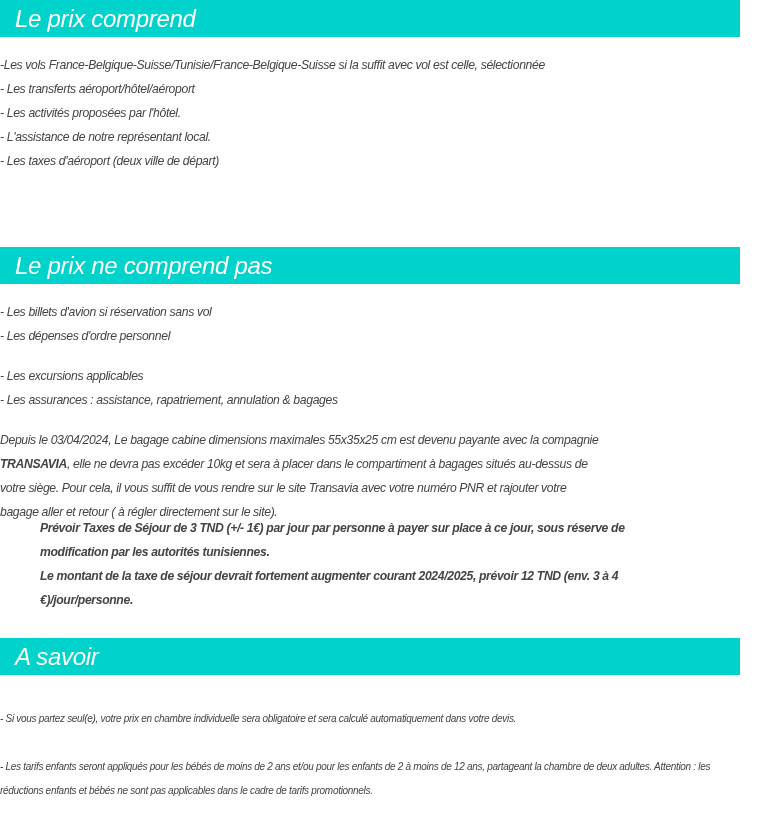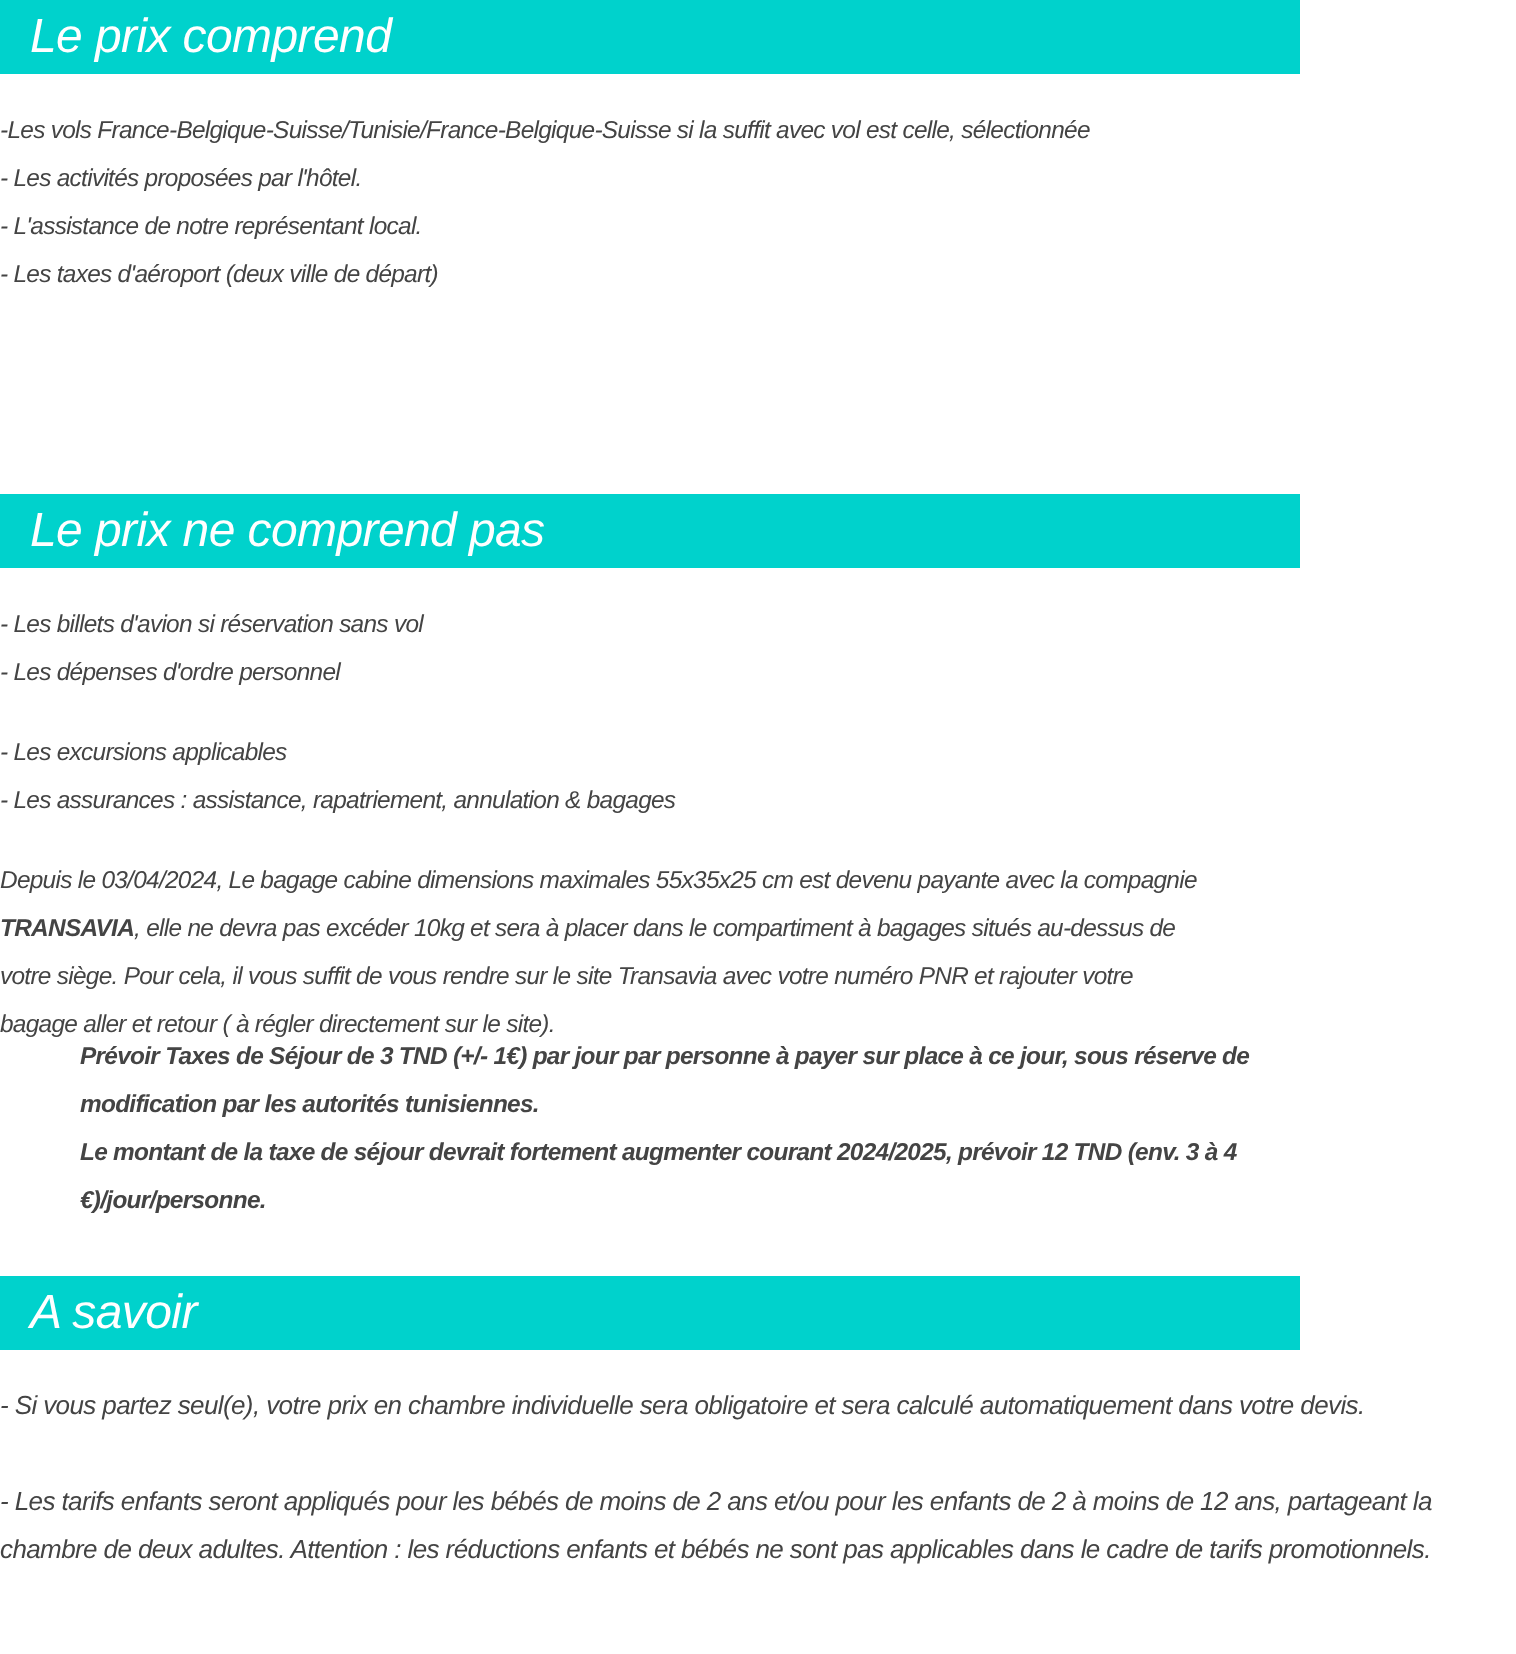--- a/index.html
+++ b/index.html
@@ -1,35 +1,36 @@
 <!DOCTYPE html>
 <html><head>
 <meta charset="utf-8">
 <style>
   html, body { margin: 0; padding: 0; background: #ffffff; }
   body { width: 758px; height: 827px; overflow: hidden; position: relative;
          font-family: "Liberation Sans", "DejaVu Sans", sans-serif; color: #444444; }
-  .bar { position: absolute; left: 0; width: 650px; background: #00d2cc; }
+  .bar { position: absolute; left: 0; width: 740px; background: #00d2cc; }
   .bar h2 { margin: 0; padding-left: 15px; color: #ffffff; font-style: italic; font-weight: normal;
             font-size: 24px; line-height: 37px; letter-spacing: -0.3px; }
   .list { position: absolute; left: 0; margin: 0; padding: 0; list-style: none; }
   .list li { font-style: italic; font-size: 12.2px; line-height: 24px; white-space: nowrap; letter-spacing: -0.35px; }
   .para { position: absolute; left: 0; width: 606px; margin: 0; font-style: italic; font-size: 12.2px; line-height: 24px; letter-spacing: -0.35px; }
   .para b { font-weight: bold; }
   .bold { font-weight: bold; padding-left: 40px; }
-  .big { font-size: 13px; line-height: 24px; letter-spacing: -0.3px; width: 752px; }
+  .big { font-size: 10px; line-height: 24px; letter-spacing: -0.3px; width: 752px; margin-top: 16px; }
 </style>
 </head>
 <body>
 
 <div class="bar" style="top:0;height:37px;">
   <h2>Le prix comprend</h2>
 </div>
 <ul class="list" style="top:53px;">
   <li>-Les vols France-Belgique-Suisse/Tunisie/France-Belgique-Suisse si la suffit avec vol est celle, sélectionnée</li>
+  <li>- Les transferts aéroport/hôtel/aéroport</li>
   <li>- Les activités proposées par l'hôtel.</li>
   <li>- L'assistance de notre représentant local.</li>
   <li>- Les taxes d'aéroport (deux ville de départ)</li>
 </ul>
 
 <div class="bar" style="top:247px;height:37px;">
   <h2>Le prix ne comprend pas</h2>
 </div>
 <ul class="list" style="top:300px;">
   <li>- Les billets d'avion si réservation sans vol</li>

